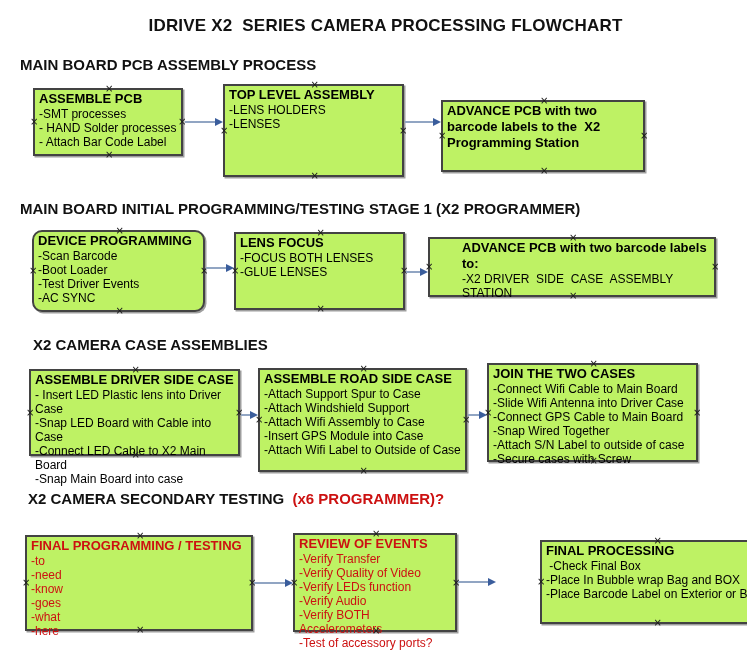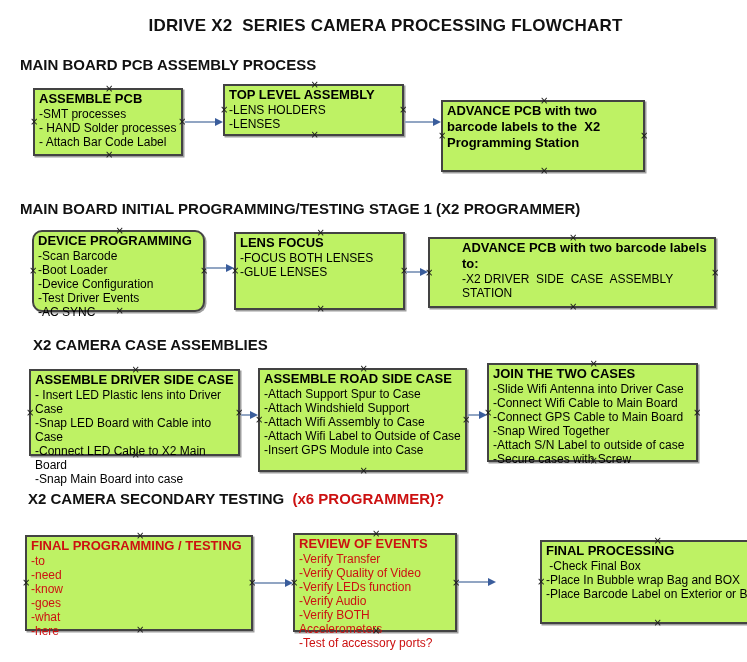--- a/index.html
+++ b/index.html
@@ -67,59 +67,58 @@
     <div class="flow-box" style="left: 33px; top: 88px; width: 150px; height: 68px;">
       <div class="box-title">ASSEMBLE PCB</div>
       <div class="box-item">-SMT processes</div>
       <div class="box-item">- HAND Solder processes</div>
       <div class="box-item">- Attach Bar Code Label</div>
       <span class="handle" style="left: calc(50% - 3px); top: -6px;">×</span>
       <span class="handle" style="left: calc(50% - 3px); top: calc(100% - 4px);">×</span>
       <span class="handle" style="left: -5px; top: calc(50% - 5px);">×</span>
       <span class="handle" style="left: calc(100% - 3px); top: calc(50% - 5px);">×</span>
     </div>
-    <div class="flow-box" style="left: 223px; top: 84px; width: 181px; height: 52px;">
+    <div class="flow-box" style="left: 223px; top: 84px; width: 181px; height: 93px;">
       <div class="box-title">TOP LEVEL ASSEMBLY</div>
       <div class="box-item">-LENS HOLDERS</div>
       <div class="box-item">-LENSES</div>
       <span class="handle" style="left: calc(50% - 3px); top: -6px;">×</span>
       <span class="handle" style="left: calc(50% - 3px); top: calc(100% - 4px);">×</span>
       <span class="handle" style="left: -5px; top: calc(50% - 5px);">×</span>
       <span class="handle" style="left: calc(100% - 3px); top: calc(50% - 5px);">×</span>
     </div>
     <div class="flow-box" style="left: 441px; top: 100px; width: 204px; height: 72px;">
       <div class="box-title">ADVANCE PCB with two barcode labels to the  X2 Programming Station</div>
       <span class="handle" style="left: calc(50% - 3px); top: -6px;">×</span>
       <span class="handle" style="left: calc(50% - 3px); top: calc(100% - 4px);">×</span>
       <span class="handle" style="left: -5px; top: calc(50% - 5px);">×</span>
       <span class="handle" style="left: calc(100% - 3px); top: calc(50% - 5px);">×</span>
     </div>
     <div class="section-heading" style="left: 20px; top: 200px;"><span>MAIN BOARD INITIAL PROGRAMMING/TESTING STAGE 1 (X2 PROGRAMMER)</span></div>
     <div class="flow-box" style="left: 32px; top: 230px; width: 173px; height: 82px; border-radius: 10px;">
       <div class="box-title">DEVICE PROGRAMMING</div>
       <div class="box-item">-Scan Barcode</div>
       <div class="box-item">-Boot Loader</div>
-      <div class="box-item">-Device Configuration</div>
       <div class="box-item">-Test Driver Events</div>
       <div class="box-item">-AC SYNC</div>
       <span class="handle" style="left: calc(50% - 3px); top: -6px;">×</span>
       <span class="handle" style="left: calc(50% - 3px); top: calc(100% - 4px);">×</span>
       <span class="handle" style="left: -5px; top: calc(50% - 5px);">×</span>
       <span class="handle" style="left: calc(100% - 3px); top: calc(50% - 5px);">×</span>
     </div>
     <div class="flow-box" style="left: 234px; top: 232px; width: 171px; height: 78px;">
       <div class="box-title">LENS FOCUS</div>
       <div class="box-item">-FOCUS BOTH LENSES</div>
       <div class="box-item">-GLUE LENSES</div>
       <span class="handle" style="left: calc(50% - 3px); top: -6px;">×</span>
       <span class="handle" style="left: calc(50% - 3px); top: calc(100% - 4px);">×</span>
       <span class="handle" style="left: -5px; top: calc(50% - 5px);">×</span>
       <span class="handle" style="left: calc(100% - 3px); top: calc(50% - 5px);">×</span>
     </div>
-    <div class="flow-box" style="left: 428px; top: 237px; width: 288px; height: 71px; padding-left: 32px;">
+    <div class="flow-box" style="left: 428px; top: 237px; width: 288px; height: 60px; padding-left: 32px;">
       <div class="box-title">ADVANCE PCB with two barcode labels to:</div>
       <div class="box-item">-X2 DRIVER  SIDE  CASE  ASSEMBLY STATION</div>
       <span class="handle" style="left: calc(50% - 3px); top: -6px;">×</span>
       <span class="handle" style="left: calc(50% - 3px); top: calc(100% - 4px);">×</span>
       <span class="handle" style="left: -5px; top: calc(50% - 5px);">×</span>
       <span class="handle" style="left: calc(100% - 3px); top: calc(50% - 5px);">×</span>
     </div>
     <div class="section-heading" style="left: 33px; top: 336px;"><span>X2 CAMERA CASE ASSEMBLIES</span></div>
     <div class="flow-box" style="left: 29px; top: 369px; width: 211px; height: 87px;">
       <div class="box-title">ASSEMBLE DRIVER SIDE CASE</div>
@@ -130,31 +129,31 @@
       <span class="handle" style="left: calc(50% - 3px); top: -6px;">×</span>
       <span class="handle" style="left: calc(50% - 3px); top: calc(100% - 4px);">×</span>
       <span class="handle" style="left: -5px; top: calc(50% - 5px);">×</span>
       <span class="handle" style="left: calc(100% - 3px); top: calc(50% - 5px);">×</span>
     </div>
     <div class="flow-box" style="left: 258px; top: 368px; width: 209px; height: 104px;">
       <div class="box-title">ASSEMBLE ROAD SIDE CASE</div>
       <div class="box-item">-Attach Support Spur to Case</div>
       <div class="box-item">-Attach Windshield Support</div>
       <div class="box-item">-Attach Wifi Assembly to Case</div>
+      <div class="box-item">-Insert GPS Module into Case</div>
       <div class="box-item">-Attach Wifi Label to Outside of Case</div>
-      <div class="box-item">-Insert GPS Module into Case</div>
       <span class="handle" style="left: calc(50% - 3px); top: -6px;">×</span>
       <span class="handle" style="left: calc(50% - 3px); top: calc(100% - 4px);">×</span>
       <span class="handle" style="left: -5px; top: calc(50% - 5px);">×</span>
       <span class="handle" style="left: calc(100% - 3px); top: calc(50% - 5px);">×</span>
     </div>
     <div class="flow-box" style="left: 487px; top: 363px; width: 211px; height: 99px;">
       <div class="box-title">JOIN THE TWO CASES</div>
+      <div class="box-item">-Connect Wifi Cable to Main Board</div>
       <div class="box-item">-Slide Wifi Antenna into Driver Case</div>
-      <div class="box-item">-Connect Wifi Cable to Main Board</div>
       <div class="box-item">-Connect GPS Cable to Main Board</div>
       <div class="box-item">-Snap Wired Together</div>
       <div class="box-item">-Attach S/N Label to outside of case</div>
       <div class="box-item">-Secure cases with Screw</div>
       <span class="handle" style="left: calc(50% - 3px); top: -6px;">×</span>
       <span class="handle" style="left: calc(50% - 3px); top: calc(100% - 4px);">×</span>
       <span class="handle" style="left: -5px; top: calc(50% - 5px);">×</span>
       <span class="handle" style="left: calc(100% - 3px); top: calc(50% - 5px);">×</span>
     </div>
     <div class="section-heading" style="left: 28px; top: 490px;"><span>X2 CAMERA SECONDARY TESTING</span><span class="heading-red">  (x6 PROGRAMMER)?</span></div>

